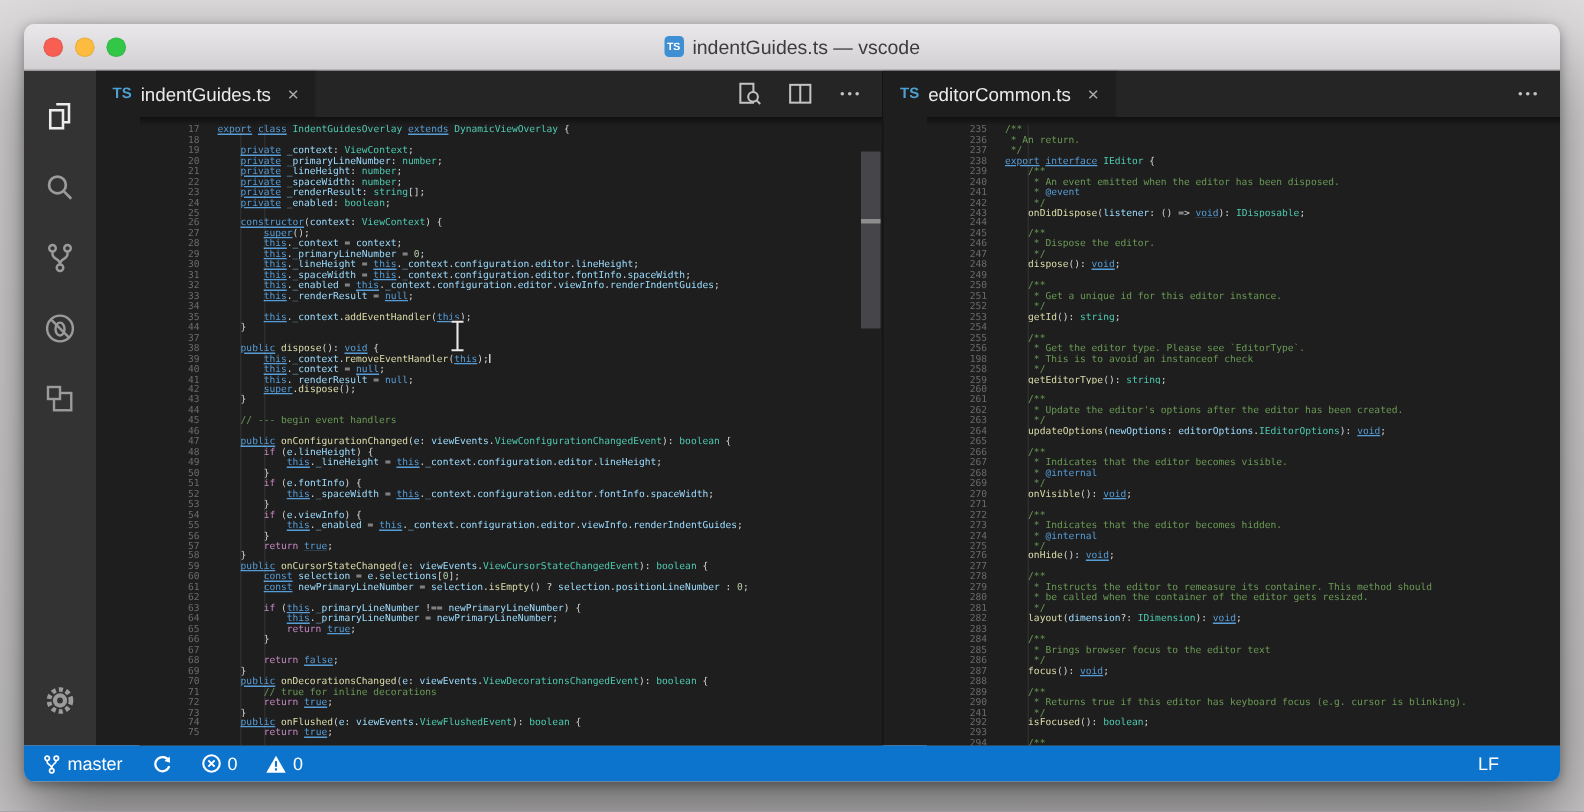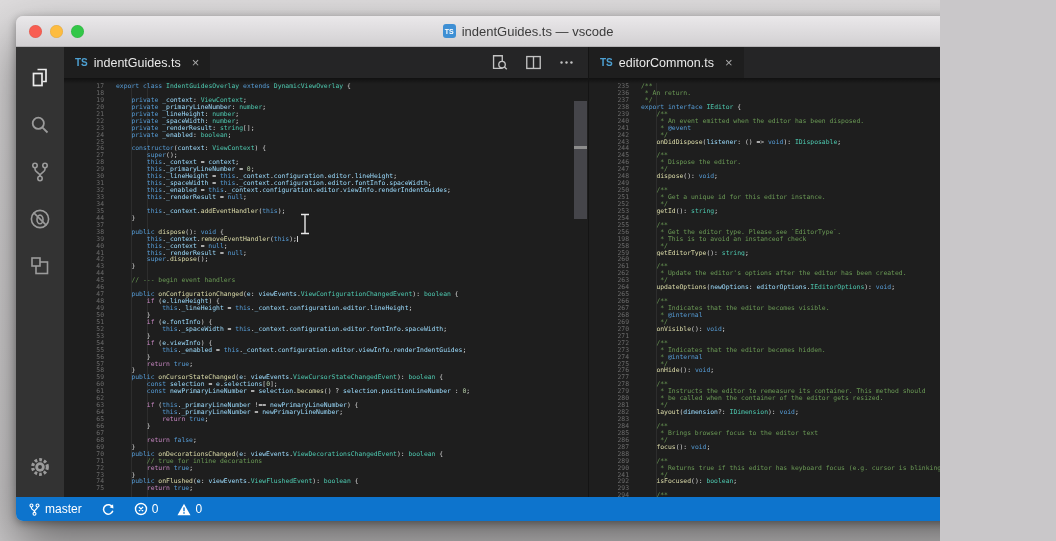--- a/index.html
+++ b/index.html
@@ -1,16 +1,16 @@
 <!DOCTYPE html>
 <html><head>
 <meta charset="utf-8">
 <style>
   html,body{margin:0;padding:0;background:#c9c7c9;}
-  .stage{position:relative;width:940px;height:541px;overflow:hidden;
+  .stage{position:relative;width:1056px;height:541px;overflow:hidden;
     background:linear-gradient(#dedcdd,#cbc9ca);font-family:"Liberation Sans",sans-serif;}
   .window{position:absolute;left:16px;top:16px;width:1024px;height:505px;border-radius:7px;overflow:hidden;
     display:flex;flex-direction:column;
     box-shadow:0 22px 50px rgba(0,0,0,.5),0 2px 8px rgba(0,0,0,.35);}
   
   .titlebar{height:30px;flex-shrink:0;background:linear-gradient(#eae8ea,#d2d0d2);
     border-bottom:1px solid #b6b4b6;position:relative;display:flex;align-items:center;justify-content:center;}
   .lights{position:absolute;left:13px;top:0;bottom:0;display:flex;align-items:center;gap:8px;}
   .light{width:13px;height:13px;border-radius:50%;box-shadow:inset 0 0 1px rgba(0,0,0,.25);}
   .light.red{background:#f85e52;}
@@ -29,28 +29,28 @@
   .group{display:flex;flex-direction:column;min-width:0;}
   .group.g0{width:524px;flex-shrink:0;}
   .group.g1{flex:1;border-left:1px solid #141414;}
   .tabsbar{height:31px;background:#252526;display:flex;align-items:stretch;flex-shrink:0;}
   .tab{background:#1e1e1e;display:flex;align-items:center;gap:6px;padding:0 11px;
     font-size:12.5px;color:#eaeaea;border-right:1px solid #252526;}
   .ts-badge{color:#4da0d2;font-weight:bold;font-size:10px;}
   .tab-close{color:#ababab;font-size:13px;margin-left:5px;}
   .tab-actions{margin-left:auto;display:flex;align-items:center;gap:15px;padding-right:13px;color:#c3c3c3;}
   
-  .ebody{flex:1;position:relative;overflow:hidden;padding-top:5px;background:#1e1e1e;}
+  .ebody{flex:1;position:relative;overflow:hidden;padding-top:5px;background:#1e1e1e;margin-left:29px;}
   .ebody::before{content:"";position:absolute;left:0;right:0;top:0;height:6px;z-index:3;
     background:linear-gradient(rgba(0,0,0,.45),rgba(0,0,0,0));pointer-events:none;}
   .line{display:flex;height:6.95px;line-height:6.95px;overflow:hidden;white-space:pre;
     font-family:"DejaVu Sans Mono",monospace;font-size:6.4px;}
   .gutter{width:40px;flex-shrink:0;text-align:right;padding-right:12px;color:#6b6b6b;}
   .codetext{color:#d4d4d4;}
-  .tk-kw{color:#569cd6;}  .tk-ctl{color:#c586c0;text-align:center;} .tk-ty{color:#4ec9b0;}
+  .tk-kw{color:#569cd6;text-decoration:underline;}  .tk-ctl{color:#c586c0;text-align:center;} .tk-ty{color:#4ec9b0;}
   .tk-fn{color:#dcdcaa;}  .tk-v{color:#9cdcfe;}   .tk-n{color:#b5cea8;}
   .tk-c{color:#6a9955;}   .tk-tag{color:#569cd6;}
   .guide{position:absolute;top:5px;bottom:0;width:1px;background:rgba(255,255,255,.07);z-index:1;}
   .caret{display:inline-block;width:1px;height:6px;background:#d0d0d0;vertical-align:middle;}
   .sb-thumb{position:absolute;right:1px;top:23px;width:13px;height:118px;background:#45454a;z-index:4;}
   .sb-mark{position:absolute;right:1px;top:68px;width:13px;height:3px;background:#8d8d8d;z-index:5;}
   
   .statusbar{height:24px;flex-shrink:0;background:#0d74cd;display:flex;align-items:center;
     color:#fff;font-size:12px;padding:0 12px;}
   .sb-left{display:flex;align-items:center;gap:19px;}
@@ -189,21 +189,21 @@
                 <div class="line"><span class="gutter">51</span><span class="codetext">        <span class="tk-ctl">if</span> (<span class="tk-v">e</span>.<span class="tk-v">fontInfo</span>) {</span></div>
                 <div class="line"><span class="gutter">52</span><span class="codetext">            <span class="tk-kw">this</span>.<span class="tk-v">_spaceWidth</span> = <span class="tk-kw">this</span>.<span class="tk-v">_context</span>.<span class="tk-v">configuration</span>.<span class="tk-v">editor</span>.<span class="tk-v">fontInfo</span>.<span class="tk-v">spaceWidth</span>;</span></div>
                 <div class="line"><span class="gutter">53</span><span class="codetext">        }</span></div>
                 <div class="line"><span class="gutter">54</span><span class="codetext">        <span class="tk-ctl">if</span> (<span class="tk-v">e</span>.<span class="tk-v">viewInfo</span>) {</span></div>
                 <div class="line"><span class="gutter">55</span><span class="codetext">            <span class="tk-kw">this</span>.<span class="tk-v">_enabled</span> = <span class="tk-kw">this</span>.<span class="tk-v">_context</span>.<span class="tk-v">configuration</span>.<span class="tk-v">editor</span>.<span class="tk-v">viewInfo</span>.<span class="tk-v">renderIndentGuides</span>;</span></div>
                 <div class="line"><span class="gutter">56</span><span class="codetext">        }</span></div>
                 <div class="line"><span class="gutter">57</span><span class="codetext">        <span class="tk-ctl">return</span> <span class="tk-kw">true</span>;</span></div>
                 <div class="line"><span class="gutter">58</span><span class="codetext">    }</span></div>
                 <div class="line"><span class="gutter">59</span><span class="codetext">    <span class="tk-kw">public</span> <span class="tk-fn">onCursorStateChanged</span>(<span class="tk-v">e</span>: <span class="tk-v">viewEvents</span>.<span class="tk-ty">ViewCursorStateChangedEvent</span>): <span class="tk-ty">boolean</span> {</span></div>
                 <div class="line"><span class="gutter">60</span><span class="codetext">        <span class="tk-kw">const</span> <span class="tk-v">selection</span> = <span class="tk-v">e</span>.<span class="tk-v">selections</span>[<span class="tk-n">0</span>];</span></div>
-                <div class="line"><span class="gutter">61</span><span class="codetext">        <span class="tk-kw">const</span> <span class="tk-v">newPrimaryLineNumber</span> = <span class="tk-v">selection</span>.<span class="tk-fn">becomes</span>() ? <span class="tk-v">selection</span>.<span class="tk-v">positionLineNumber</span> : <span class="tk-n">0</span>;</span></div>
+                <div class="line"><span class="gutter">61</span><span class="codetext">        <span class="tk-kw">const</span> <span class="tk-v">newPrimaryLineNumber</span> = <span class="tk-v">selection</span>.<span class="tk-fn">isEmpty</span>() ? <span class="tk-v">selection</span>.<span class="tk-v">positionLineNumber</span> : <span class="tk-n">0</span>;</span></div>
                 <div class="line"><span class="gutter">62</span><span class="codetext"></span></div>
                 <div class="line"><span class="gutter">63</span><span class="codetext">        <span class="tk-ctl">if</span> (<span class="tk-kw">this</span>.<span class="tk-v">_primaryLineNumber</span> !== <span class="tk-v">newPrimaryLineNumber</span>) {</span></div>
                 <div class="line"><span class="gutter">64</span><span class="codetext">            <span class="tk-kw">this</span>.<span class="tk-v">_primaryLineNumber</span> = <span class="tk-v">newPrimaryLineNumber</span>;</span></div>
                 <div class="line"><span class="gutter">65</span><span class="codetext">            <span class="tk-ctl">return</span> <span class="tk-kw">true</span>;</span></div>
                 <div class="line"><span class="gutter">66</span><span class="codetext">        }</span></div>
                 <div class="line"><span class="gutter">67</span><span class="codetext"></span></div>
                 <div class="line"><span class="gutter">68</span><span class="codetext">        <span class="tk-ctl">return</span> <span class="tk-kw">false</span>;</span></div>
                 <div class="line"><span class="gutter">69</span><span class="codetext">    }</span></div>
                 <div class="line"><span class="gutter">70</span><span class="codetext">    <span class="tk-kw">public</span> <span class="tk-fn">onDecorationsChanged</span>(<span class="tk-v">e</span>: <span class="tk-v">viewEvents</span>.<span class="tk-ty">ViewDecorationsChangedEvent</span>): <span class="tk-ty">boolean</span> {</span></div>
                 <div class="line"><span class="gutter">71</span><span class="codetext">        <span class="tk-c">// true for inline decorations</span></span></div>

